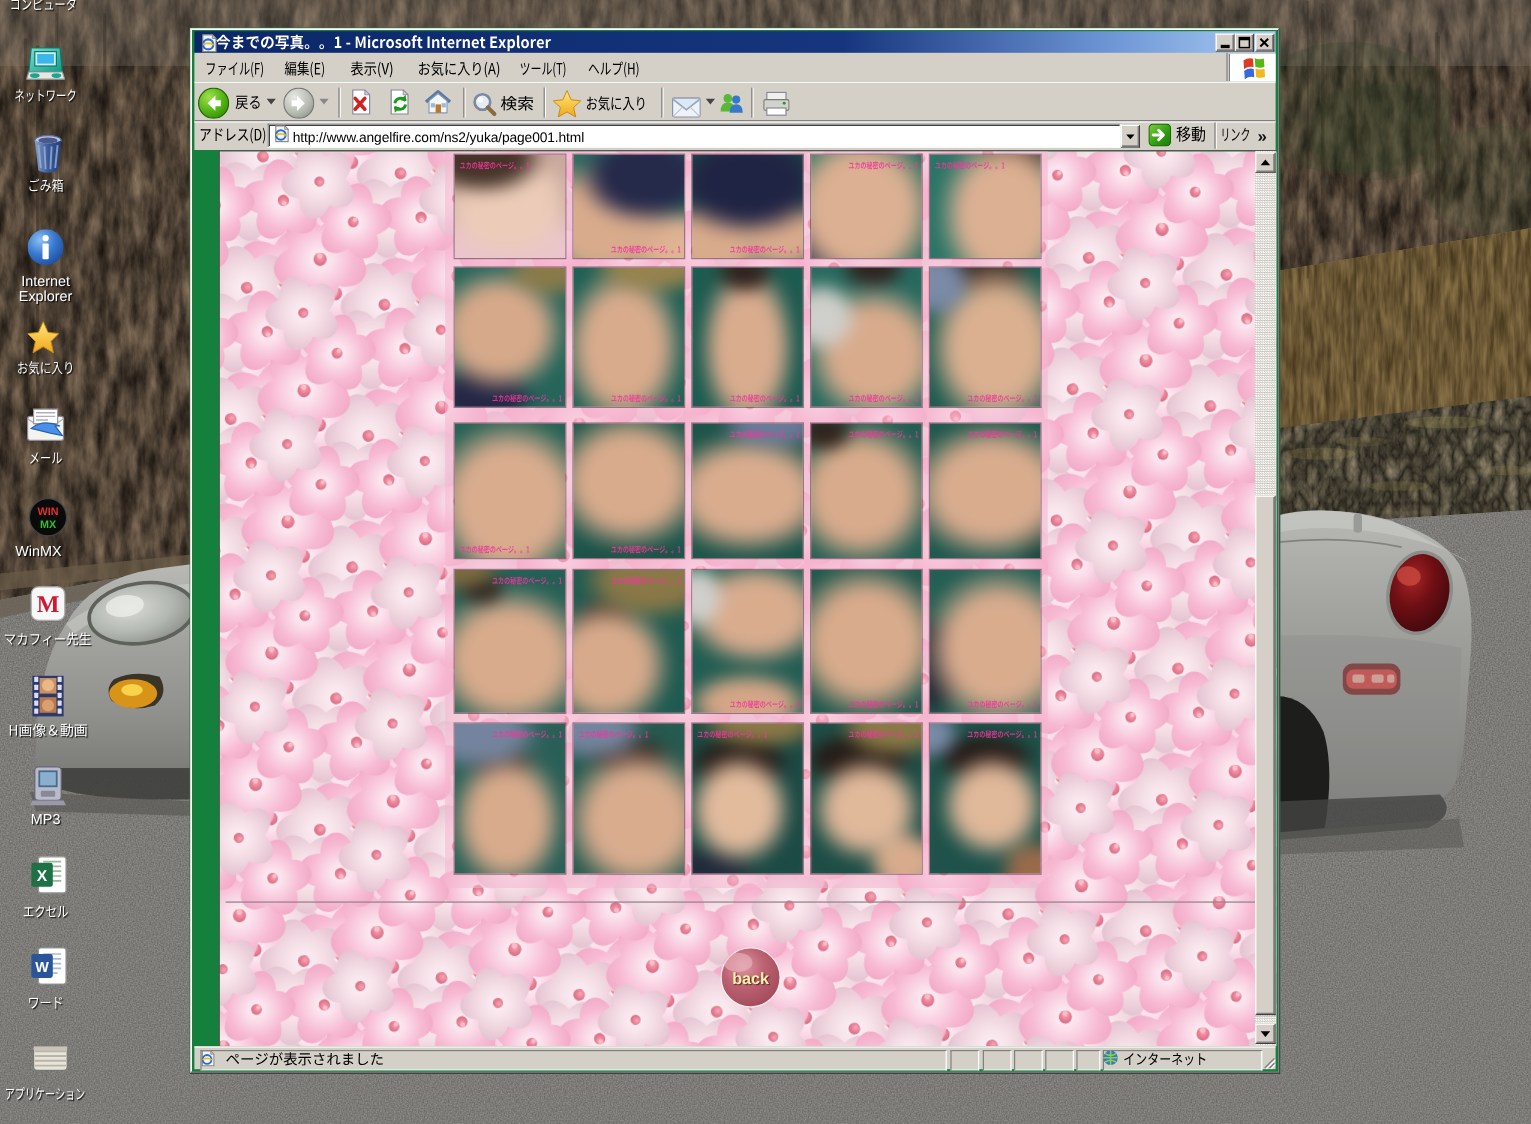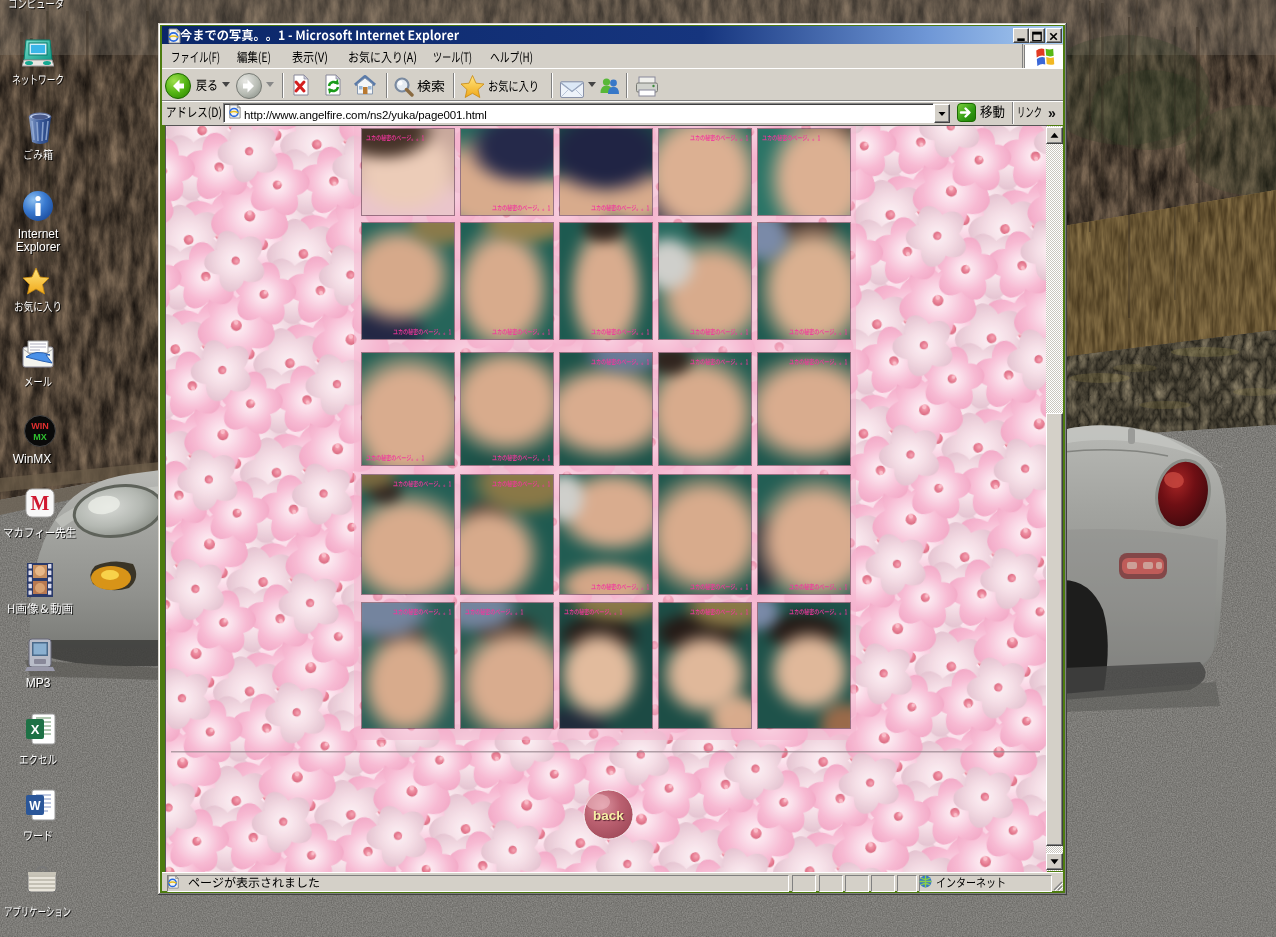--- a/index.html
+++ b/index.html
@@ -1,29 +1,29 @@
 <!DOCTYPE html>
 <html><head><meta charset="utf-8"><style>
 *{margin:0;padding:0;box-sizing:border-box}
 html,body{width:1276px;height:937px;overflow:hidden;background:#777;font-family:"Liberation Sans",sans-serif}
 #s{position:relative;width:1276px;height:937px;overflow:hidden}
 #s svg.t{position:absolute;overflow:visible}
 .abs{position:absolute}
-#win{position:absolute;left:158px;top:23px;width:909px;height:872px;background:#4d7c0f;
+#win{position:absolute;left:158px;top:23px;width:909px;height:872px;background:#15803d;
  box-shadow:inset -1px -1px 0 #404040, inset 1px 1px 0 #d4d0c8, inset -2px -2px 0 #808080, inset 2px 2px 0 #fff;}
 #title{position:absolute;left:4px;top:3px;width:901px;height:19px;background:linear-gradient(90deg,#0b2769,#16357e 60%,#6f97d6 85%,#a9ccf2)}
 .tbtn{position:absolute;top:2px;width:16px;height:15px;background:#d4d0c8;border:1px solid;border-color:#fff #404040 #404040 #fff;box-shadow:inset -1px -1px 0 #808080}
 #menu{position:absolute;left:4px;top:21px;width:901px;height:24px;background:#d4d0c8}
 #menu .sep{position:absolute;right:40px;top:0;width:1px;height:24px;background:#808080}
 #throb{position:absolute;left:866px;top:22px;width:39px;height:23px;background:#fff;border-left:1px solid #808080}
 #tool{position:absolute;left:4px;top:45px;width:901px;height:32px;background:#d4d0c8;border-top:1px solid #fff}
 .tsep{position:absolute;top:3px;width:2px;height:25px;border-left:1px solid #808080;border-right:1px solid #fff}
 #addr{position:absolute;left:4px;top:77px;width:901px;height:25px;background:#d4d0c8;border-top:1px solid #808080;box-shadow:inset 0 1px 0 #fff}
 #afield{position:absolute;left:65px;top:80px;width:711px;height:20px;background:#fff;border:1px solid;border-color:#808080 #fff #fff #808080;box-shadow:inset 1px 1px 0 #404040}
-#content{position:absolute;left:7px;top:102px;width:882px;height:747px;overflow:hidden;border-left:1px solid #555;border-top:1px solid #555}
+#content{position:absolute;left:24px;top:102px;width:882px;height:747px;overflow:hidden;border-left:1px solid #555;border-top:1px solid #555}
 #sbar{position:absolute;left:888px;top:103px;width:17px;height:745px;background:#e8e6e0;background-image:repeating-conic-gradient(#fff 0 25%,#cac6be 0 50%);background-size:2px 2px}
 .sbtn{position:absolute;left:0;width:17px;height:17px;background:#d4d0c8;border:1px solid;border-color:#fff #404040 #404040 #fff;box-shadow:inset -1px -1px 0 #808080,inset 1px 1px 0 #d4d0c8}
 #status{position:absolute;left:4px;top:849px;width:901px;height:19px;background:#d4d0c8;border-top:1px solid #fff}
 .pane{position:absolute;top:2px;height:17px;border:1px solid;border-color:#808080 #fff #fff #808080}
 .cell{position:absolute;overflow:hidden}
 .cell>div{position:absolute;left:-12px;top:-12px;right:-12px;bottom:-12px;filter:blur(6px)}
 .cap{position:absolute;opacity:.85}
 .icolab{filter:drop-shadow(1px 1px 0 rgba(0,0,0,.85))}
 </style></head><body>
 <div id="s">

